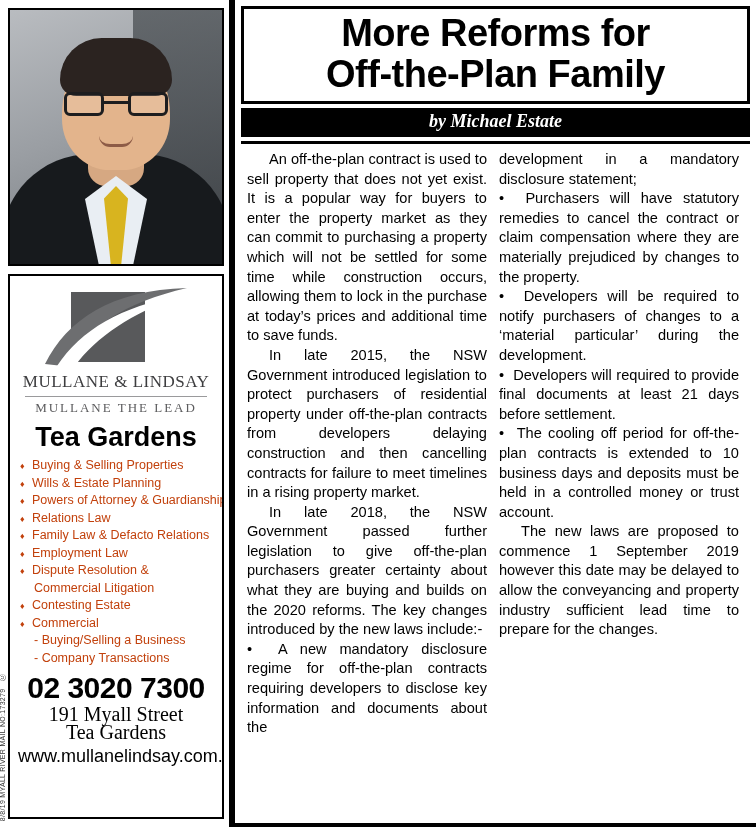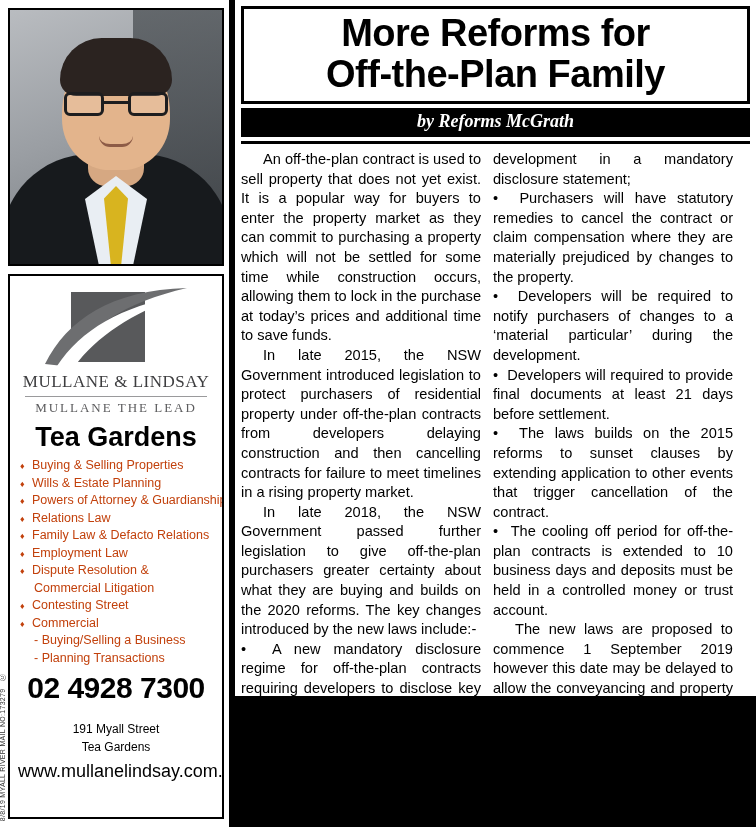--- a/index.html
+++ b/index.html
@@ -248,24 +248,25 @@
     text-align: center;
     letter-spacing: -0.5px;
     margin: 4px 0 0 0;
   }
   .appt {
     font-size: 13px;
     text-align: center;
     margin-top: 1px;
   }
   .addr {
-    font-size: 12px;
+    font-size: 20px;
     text-align: center;
     line-height: 18px;
-    margin-top: 15px;
+    margin-top: 0;
+    font-family: Liberation Serif, serif;
   }
   .web {
     font-size: 18px;
     text-align: right;
     margin-top: 5px;
   }
   .side-code {
     position: absolute;
     left: -2px;
     bottom: 6px;
@@ -277,21 +278,21 @@
     letter-spacing: .3px;
     white-space: nowrap;
   }
 
   
   .right-col {
     position: absolute;
     left: 235px;
     top: 0;
     width: 521px;
-    height: 696px;
+    height: 823px;
     background: #ffffff;
     box-sizing: border-box;
   }
   .headline-box {
     margin: 6px 6px 0 6px;
     border: 3px solid #000;
     padding: 4px 6px 6px 6px;
     text-align: center;
     box-sizing: border-box;
   }
@@ -315,21 +316,21 @@
     font-size: 18px;
   }
   .rule-thin {
     height: 3px;
     background: #000;
     margin: 4px 6px 0 6px;
   }
   .cols {
     display: flex;
     gap: 12px;
-    padding: 6px 8px 0 6px;
+    padding: 6px 8px 0 12px;
     box-sizing: border-box;
   }
   .col {
     width: 240px;
     font-family: "Liberation Sans", sans-serif;
     font-size: 14.6px;
     line-height: 19.6px;
     text-align: justify;
     text-justify: inter-word;
     color: #000;
@@ -390,60 +391,59 @@
 
       <ul class="services">
         <li class="bullet">Buying &amp; Selling Properties</li>
         <li class="bullet">Wills &amp; Estate Planning</li>
         <li class="bullet">Powers of Attorney &amp; Guardianship</li>
         <li class="bullet">Relations Law</li>
         <li class="bullet">Family Law &amp; Defacto Relations</li>
         <li class="bullet">Employment Law</li>
         <li class="bullet">Dispute Resolution &amp;</li>
         <li class="sub">Commercial Litigation</li>
-        <li class="bullet">Contesting Street</li>
+        <li class="bullet">Contesting Estate</li>
         <li class="bullet">Commercial</li>
         <li class="sub">- Buying/Selling a Business</li>
-        <li class="sub">- Planning Transactions</li>
+        <li class="sub">- Company Transactions</li>
       </ul>
 
-      <div class="phone">02 4928 7300</div>
+      <div class="phone">02 3020 7300</div>
       <div class="addr">
         <span>191 Myall Street</span><br>
         <span>Tea Gardens</span>
       </div>
       <div class="web">www.mullanelindsay.com.au</div>
     </div>
 
     <div class="side-code">8/8/19   MYALL RIVER MAIL   NO:173279 ⓒ</div>
   </div>
 
   <div class="right-col">
 
     <div class="headline-box">
       <div class="headline">More Reforms for</div>
       <div class="headline">Off-the-Plan Family</div>
     </div>
 
-    <div class="byline-bar">by Reforms McGrath</div>
+    <div class="byline-bar">by Michael Estate</div>
 
     <div class="rule-thin"></div>
 
     <div class="cols">
       <div class="col">
         <p>An off-the-plan contract is used to sell property that does not yet exist. It is a popular way for buyers to enter the property market as they can commit to purchasing a property which will not be settled for some time while construction occurs, allowing them to lock in the purchase at today’s prices and additional time to save funds.</p>
         <p>In late 2015, the NSW Government introduced legislation to protect purchasers of residential property under off-the-plan contracts from developers delaying construction and then cancelling contracts for failure to meet timelines in a rising property market.</p>
         <p>In late 2018, the NSW Government passed further legislation to give off-the-plan purchasers greater certainty about what they are buying and builds on the 2020 reforms. The key changes introduced by the new laws include:-</p>
         <p class="bullet">A new mandatory disclosure regime for off-the-plan contracts requiring developers to disclose key information and documents about the</p>
       </div>
       <div class="col">
         <p class="noindent">development in a mandatory disclosure statement;</p>
         <p class="bullet">Purchasers will have statutory remedies to cancel the contract or claim compensation where they are materially prejudiced by changes to the property.</p>
         <p class="bullet">Developers will be required to notify purchasers of changes to a ‘material particular’ during the development.</p>
         <p class="bullet">Developers will required to provide final documents at least 21 days before settlement.</p>
-        <p class="bullet">The laws builds on the 2015 reforms to sunset clauses by extending application to other events that trigger cancellation of the contract.</p>
         <p class="bullet">The cooling off period for off-the-plan contracts is extended to 10 business days and deposits must be held in a controlled money or trust account.</p>
         <p>The new laws are proposed to commence 1 September 2019 however this date may be delayed to allow the conveyancing and property industry sufficient lead time to prepare for the changes.</p>
       </div>
     </div>
   </div>
 
 </div>
 
 </body></html>

